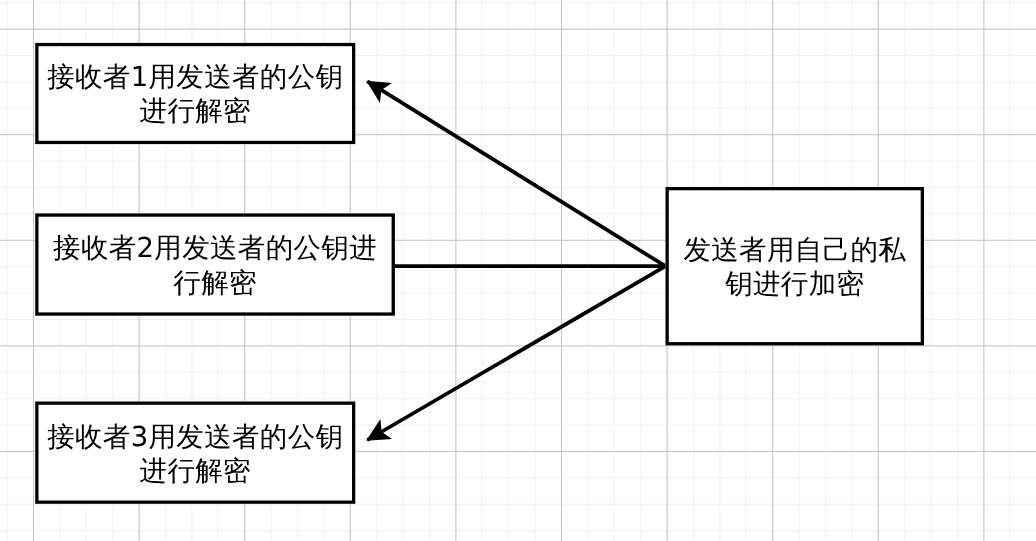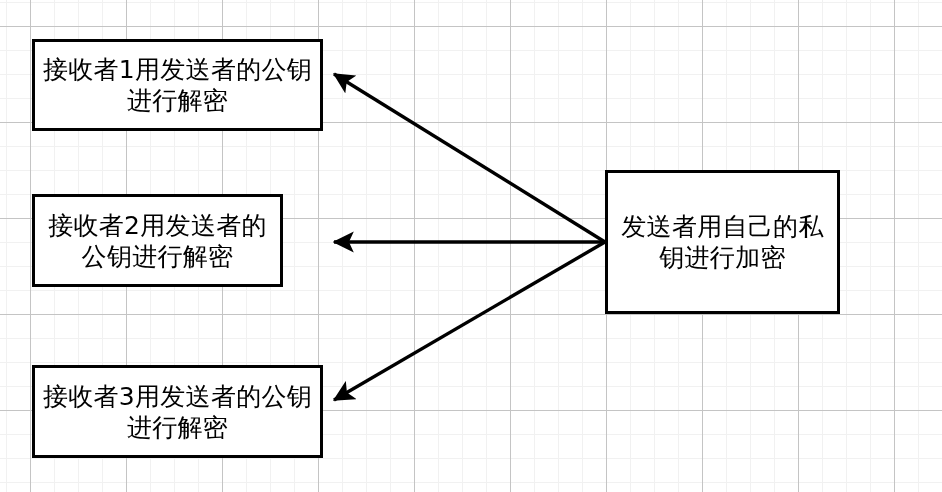--- a/index.html
+++ b/index.html
@@ -57,21 +57,21 @@
     color: #000000;
     line-height: 1.24;
     font-size: 25px;
     letter-spacing: 0.3px;
   }
   .node-text {
     display: block;
     padding: 0 6px;
   }
   #node-receiver-1 { left: 32px;  top: 27px;  width: 291px; height: 92px; margin-top: 12px; }
-  #node-receiver-2 { left: 32px;  top: 194px; width: 251px; height: 93px; }
+  #node-receiver-2 { left: 32px;  top: 194px; width: 327px; height: 93px; }
   #node-receiver-3 { left: 32px;  top: 365px; width: 291px; height: 93px; }
   #node-sender     { left: 605px; top: 170px; width: 235px; height: 144px; }
 </style>
 </head>
 <body>
 
 <div id="canvas">
 
   <div id="grid"></div>
 

